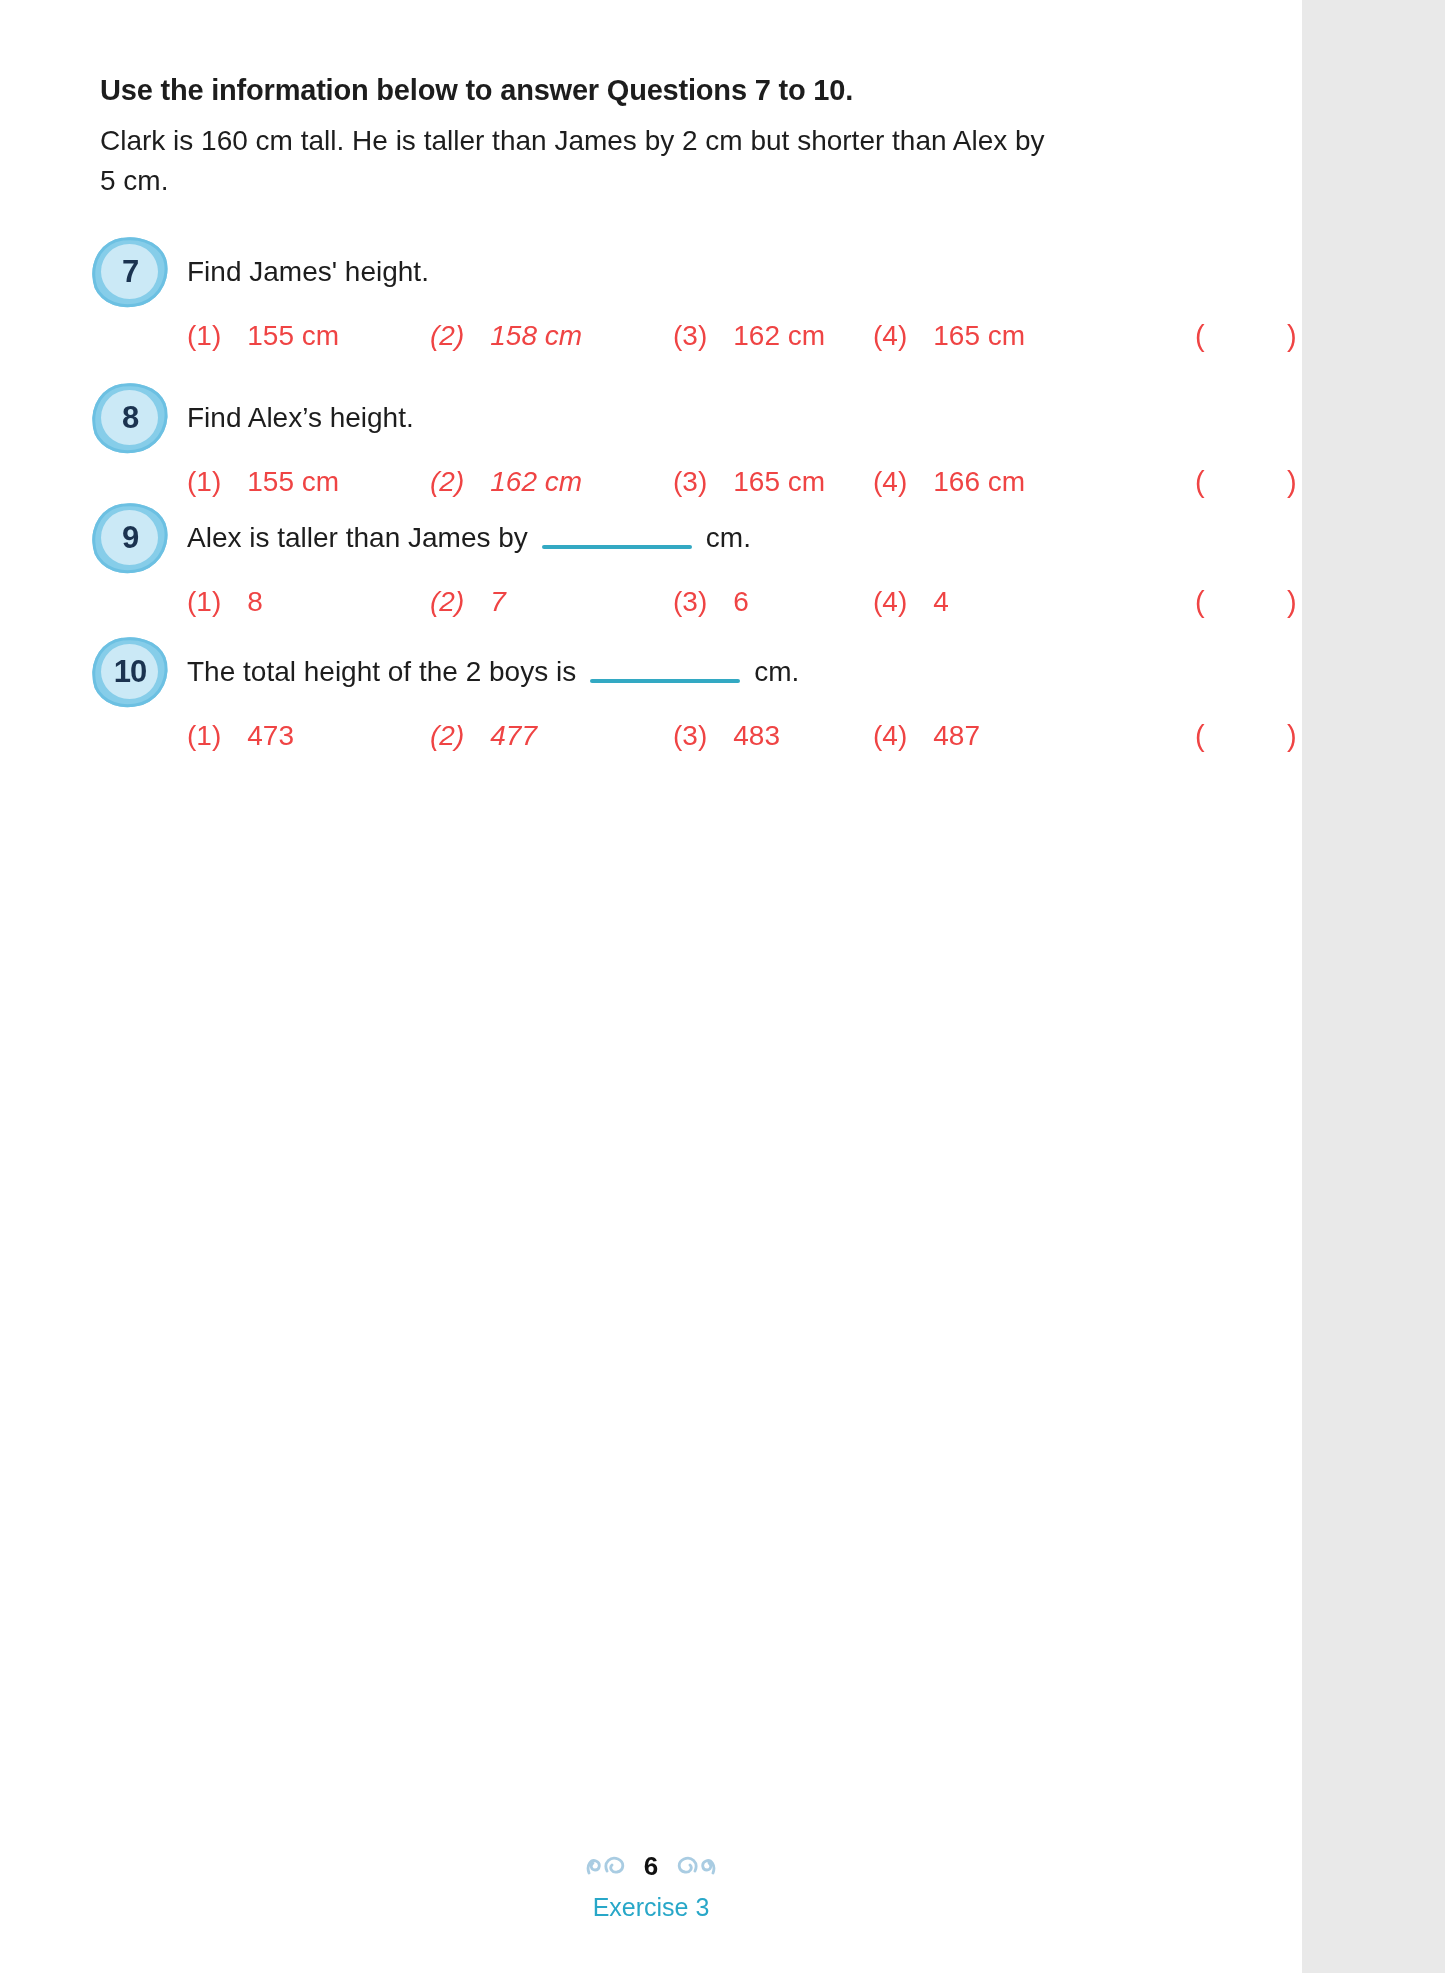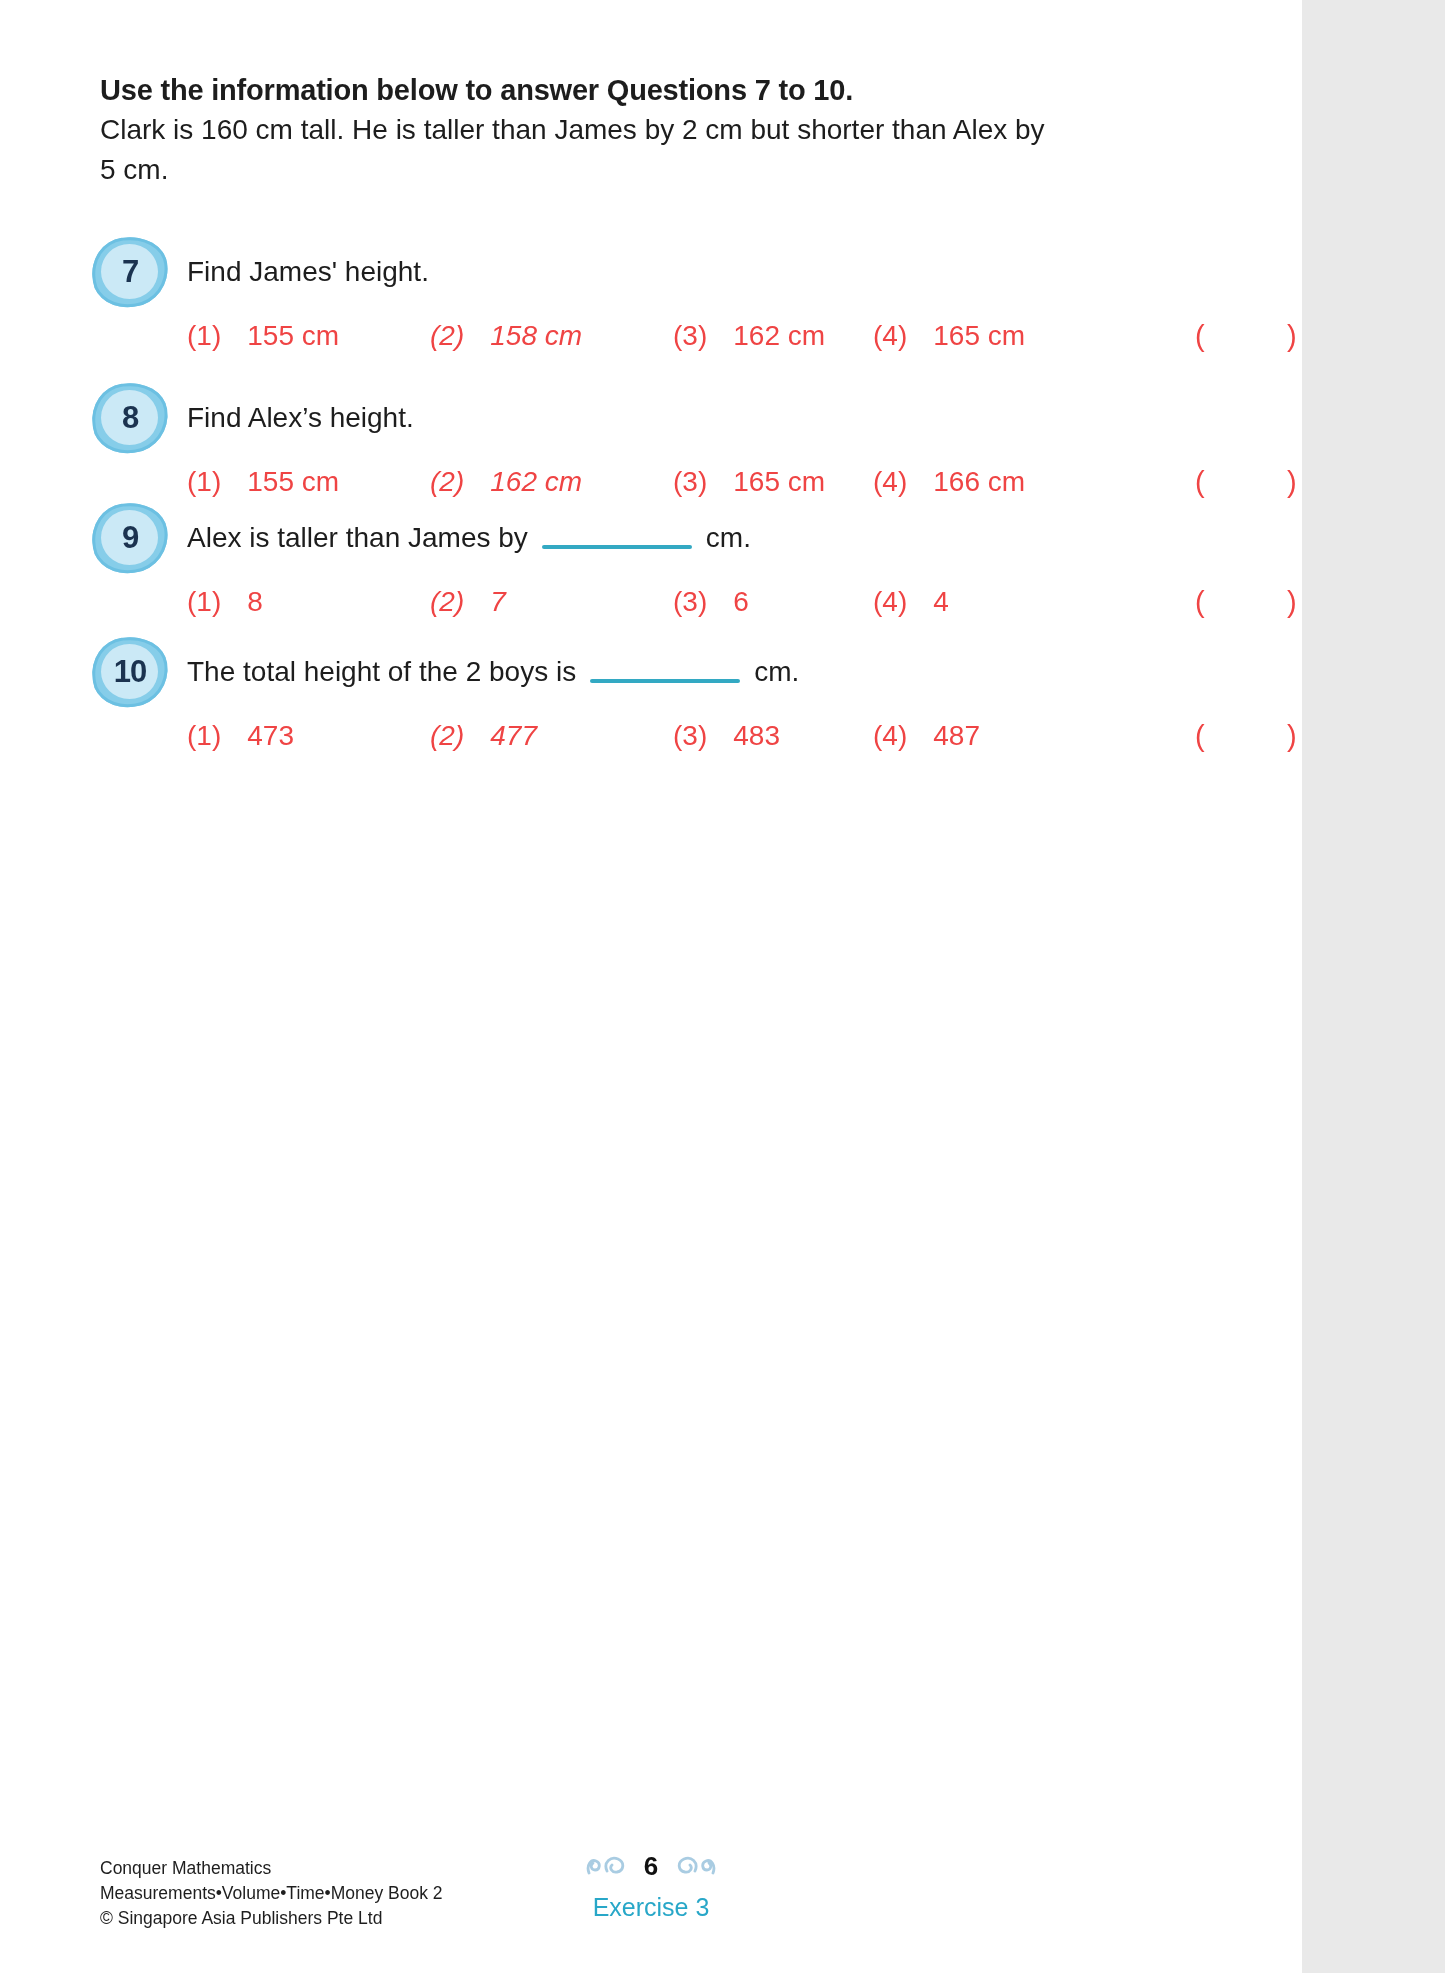--- a/index.html
+++ b/index.html
@@ -19,21 +19,21 @@
     position: absolute;
     left: 100px; top: 74px;
     margin: 0;
     font-size: 29px;
     font-weight: 700;
     letter-spacing: -0.2px;
     color: #1d1d1d;
   }
   .passage {
     position: absolute;
-    left: 100px; top: 110px;
+    left: 100px; top: 121px;
     margin: 0;
     font-size: 28px;
     line-height: 40px;
     color: #1d1d1d;
   }
 
   
   .question { position: absolute; left: 100px; width: 1310px; }
   .q7  { top: 240px; }
   .q8  { top: 386px; }
@@ -211,25 +211,20 @@
     <div class="q-options">
       <span class="opt o1"><span class="opt-num">(1)</span><span class="opt-text">473</span></span>
       <span class="opt o2"><span class="opt-num">(2)</span><span class="opt-text">477</span></span>
       <span class="opt o3"><span class="opt-num">(3)</span><span class="opt-text">483</span></span>
       <span class="opt o4"><span class="opt-num">(4)</span><span class="opt-text">487</span></span>
       <span class="paren paren-open">(</span>
       <span class="paren paren-close">)</span>
     </div>
   </section>
 
-  <div class="footer-left">
-    <div>Conquer Mathematics</div>
-    <div>Measurements•Volume•Time•Money Book 2</div>
-    <div>© Singapore Asia Publishers Pte Ltd</div>
-  </div>
 
   <div class="footer-center">
     <div class="pageno-row">
       <span class="flourish">
         <svg width="46" height="24" viewBox="0 0 46 24">
           <path d="M4 18 C1 10 6 4 11 6 C16 8 15 15 10 15 C6 15 5 10 8 8 M22 16 C18 7 26 1 33 4 C40 7 39 16 32 17 C27 18 24 13 27 10" fill="none" stroke="#a9cce2" stroke-width="2.8" stroke-linecap="round"></path>
         </svg>
       </span>
       <span class="pageno">6</span>
       <span class="flourish flip">

